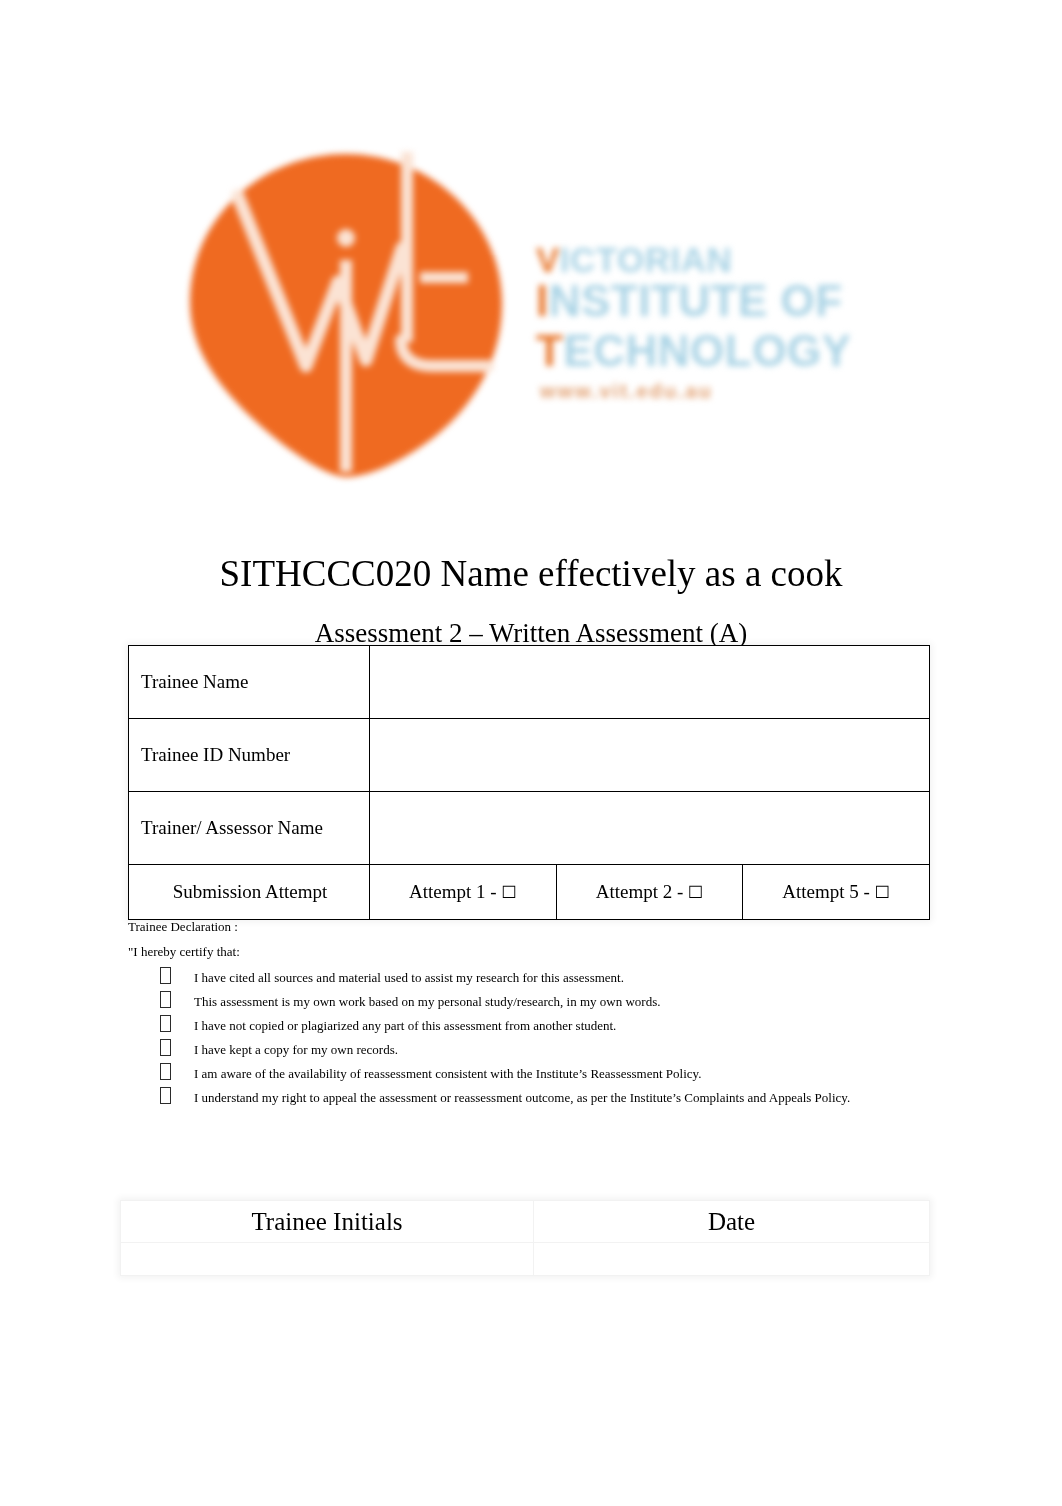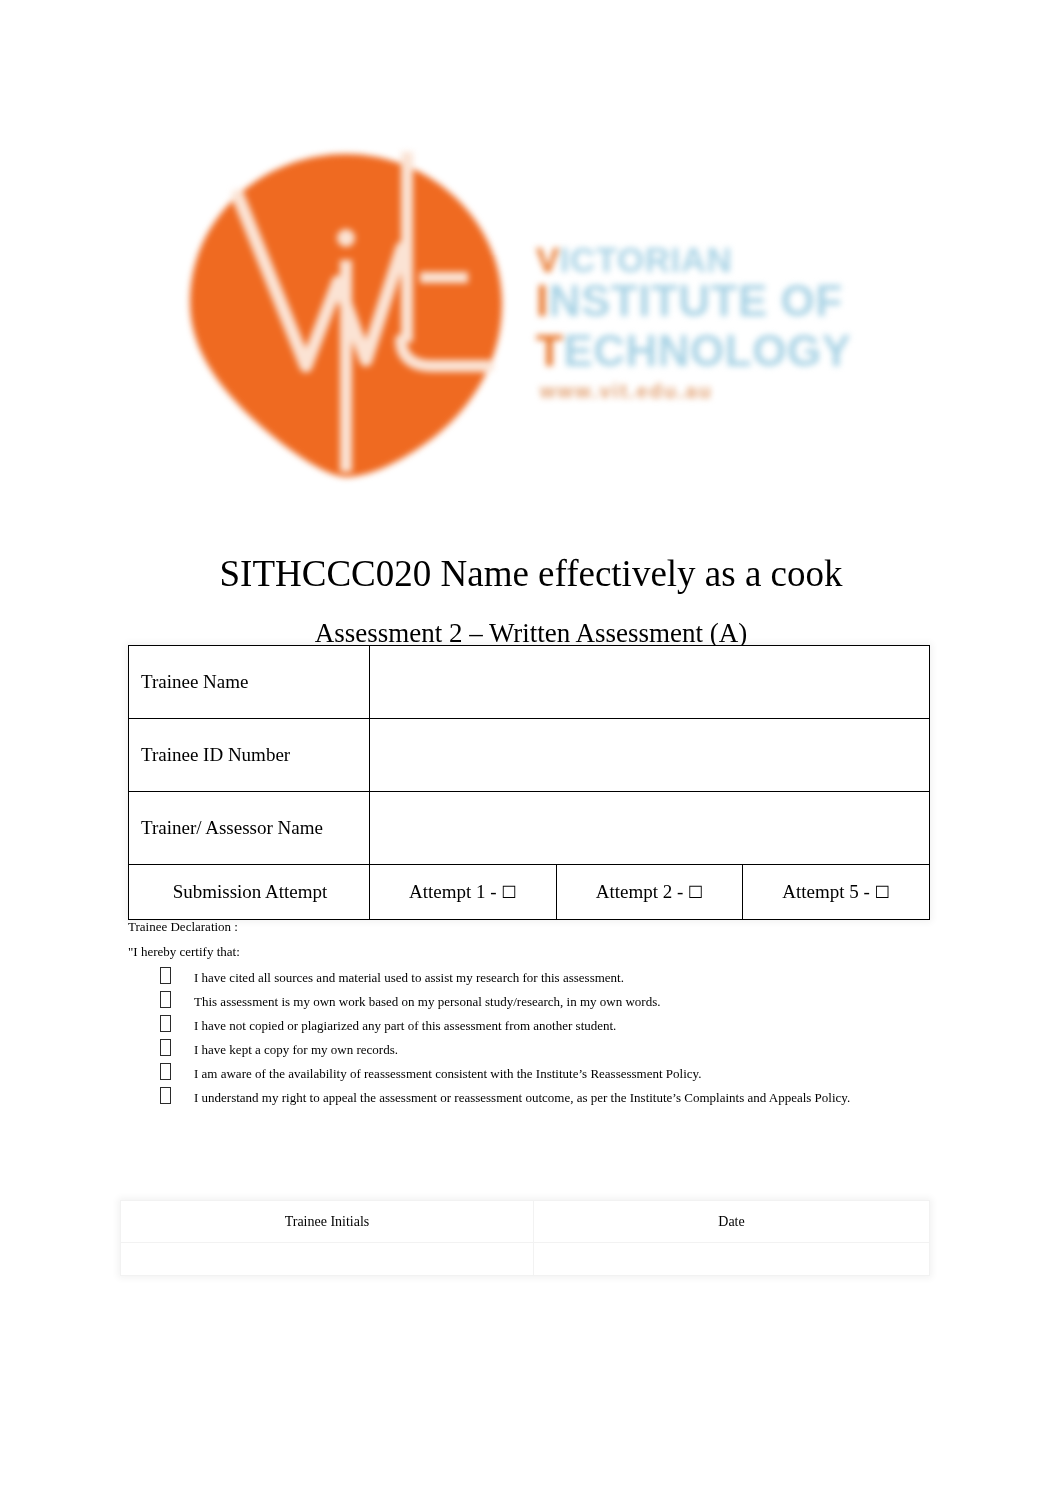--- a/index.html
+++ b/index.html
@@ -166,21 +166,21 @@
     left: 120px;
     top: 1200px;
     width: 810px;
     border-collapse: collapse;
     table-layout: fixed;
     background: #ffffff;
     box-shadow: 0 0 7px 2px rgba(0,0,0,0.055);
   }
   .signoff-table td {
     border: 1px solid #f2f2f2;
-    font-size: 14px;
+    font-size: 25px;
     line-height: 24px;
     text-align: center;
     vertical-align: middle;
     height: 35px;
     padding: 3px 6px;
   }
   .signoff-table td.col-initials { width: 400px; }
   .signoff-table tr.blank-row td { height: 26px; }
 </style>
 </head>

